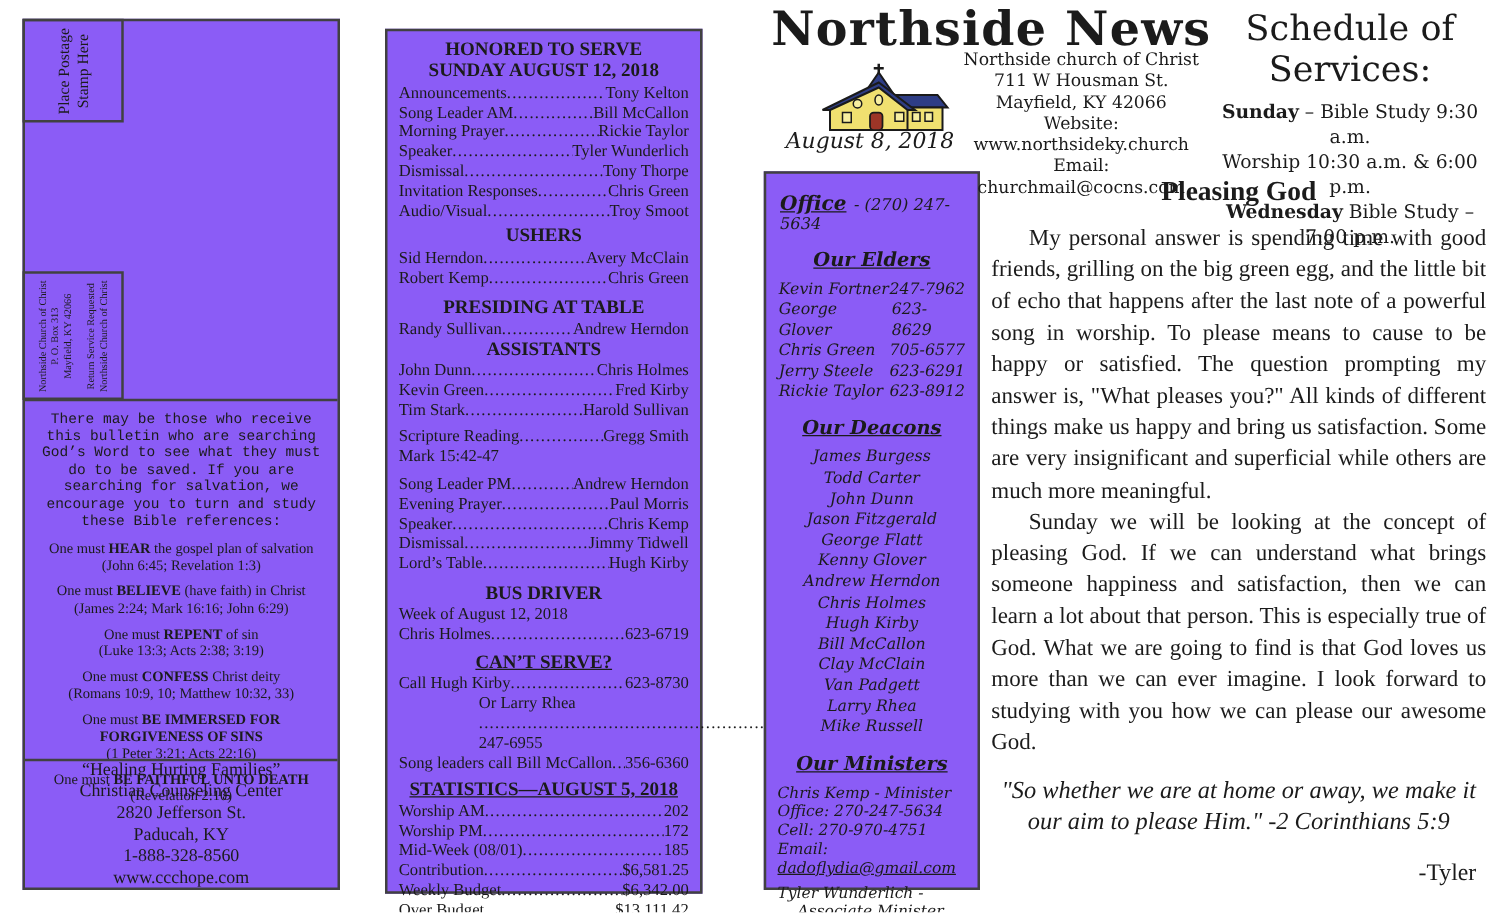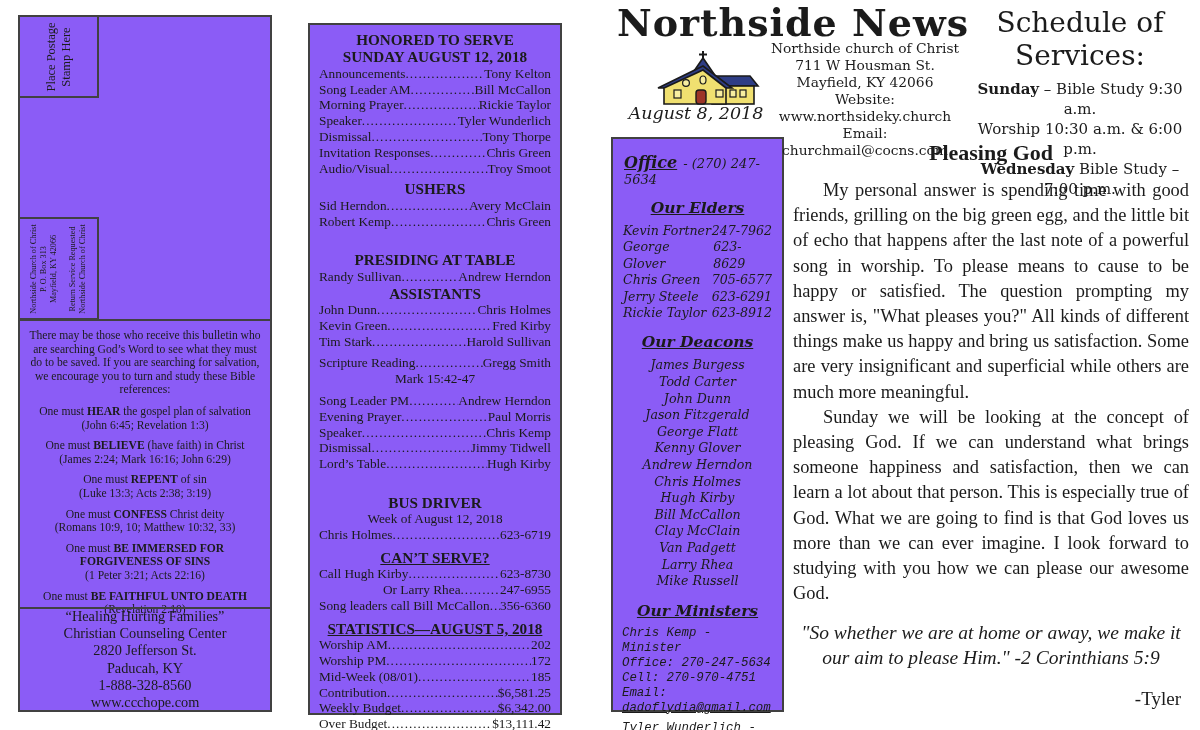--- a/index.html
+++ b/index.html
@@ -24,54 +24,54 @@
     border: 2px solid #414141; overflow: hidden;
   }
   #addr-box .rot { width: 103px; font-size: 8.2px; line-height: 10.2px; }
   #addr-box .grp2 { margin-top: 8px; }
 
   #bible-section {
     position: absolute; left: 0; right: 0; top: 302px; height: 288px;
     border-top: 2px solid #414141; padding: 8px 8px 0 8px;
     text-align: center; font-size: 11.6px; line-height: 13.6px;
   }
-  .sal-intro { margin-bottom: 8px; }
+  .sal-intro { margin-bottom: 8px; font-family: Liberation Mono, monospace; }
   .sal-item { margin-bottom: 7px; }
 
   #counseling {
     position: absolute; left: 0; right: 0; top: 590px; bottom: 0;
     border-top: 2px solid #414141;
     display: flex; flex-direction: column; justify-content: center;
     text-align: center; font-size: 14.3px; line-height: 17.2px;
   }
 
   
   #serve-panel { left: 308px; top: 23px; width: 254px; height: 692px;
     padding: 6px 9px; font-size: 13.3px; line-height: 15.8px; }
   .sv-h { text-align: center; font-weight: bold; font-size: 15.2px; line-height: 17.4px; }
   .sv-h.u { text-decoration: underline; }
-  .mt4 { margin-top: 4px; } .mt6 { margin-top: 6px; } .mt8 { margin-top: 22px; }
+  .mt4 { margin-top: 4px; } .mt6 { margin-top: 6px; } .mt8 { margin-top: 8px; }
   .row { display: flex; align-items: baseline; }
   .row .lbl { white-space: nowrap; }
   .row .dots { flex: 1 1 auto; overflow: hidden; white-space: nowrap; min-width: 6px; }
   .row .dots::before { content: "...................................................................."; letter-spacing: 1px; }
   .row .val { white-space: nowrap; }
-  .row.indent { padding-left: 64px; }
-  .cline { text-align: center; }
+  .row.indent { padding-left: 64px; flex-direction: column; }
+  .cline { }
 
   
   #directory-panel { left: 611px; top: 137px; width: 173px; height: 575px;
     padding: 14px 9px 16px 9px;
     font-family: "DejaVu Serif", serif; font-style: italic; font-size: 12.6px; }
   .office-row { padding-left: 2px; font-size: 13px; }
   .office-row .office-word { font-weight: bold; font-size: 16px; text-decoration: underline; margin-right: 6px; }
   .dir-h { text-align: center; font-weight: bold; font-size: 15.5px; text-decoration: underline; margin: 11px 0 6px; }
   .elder-row { display: flex; justify-content: space-between; line-height: 16.4px; padding: 0 1px; }
   .deacon { text-align: center; line-height: 16.6px; }
-  .min-entry { margin-top: 5px; line-height: 15px; font-size: 12.4px; font-family: Liberation Mono, monospace; }
+  .min-entry { margin-top: 5px; line-height: 15px; font-size: 12.4px; }
   .min-entry .ind { padding-left: 16px; }
   .email-link { text-decoration: underline; }
 
   
   #news-title { position: absolute; left: 598px; top: 0px; width: 390px;
     text-align: center; font-family: "DejaVu Serif", serif; font-size: 38px;
     font-weight: 600; letter-spacing: 1px; }
   #church-icon { position: absolute; left: 646px; top: 50px; width: 114px; height: 57px; }
   #issue-date { position: absolute; left: 620px; top: 103px; width: 152px;
     text-align: center; font-style: italic; font-size: 17.5px; font-family: "DejaVu Serif", serif; }

